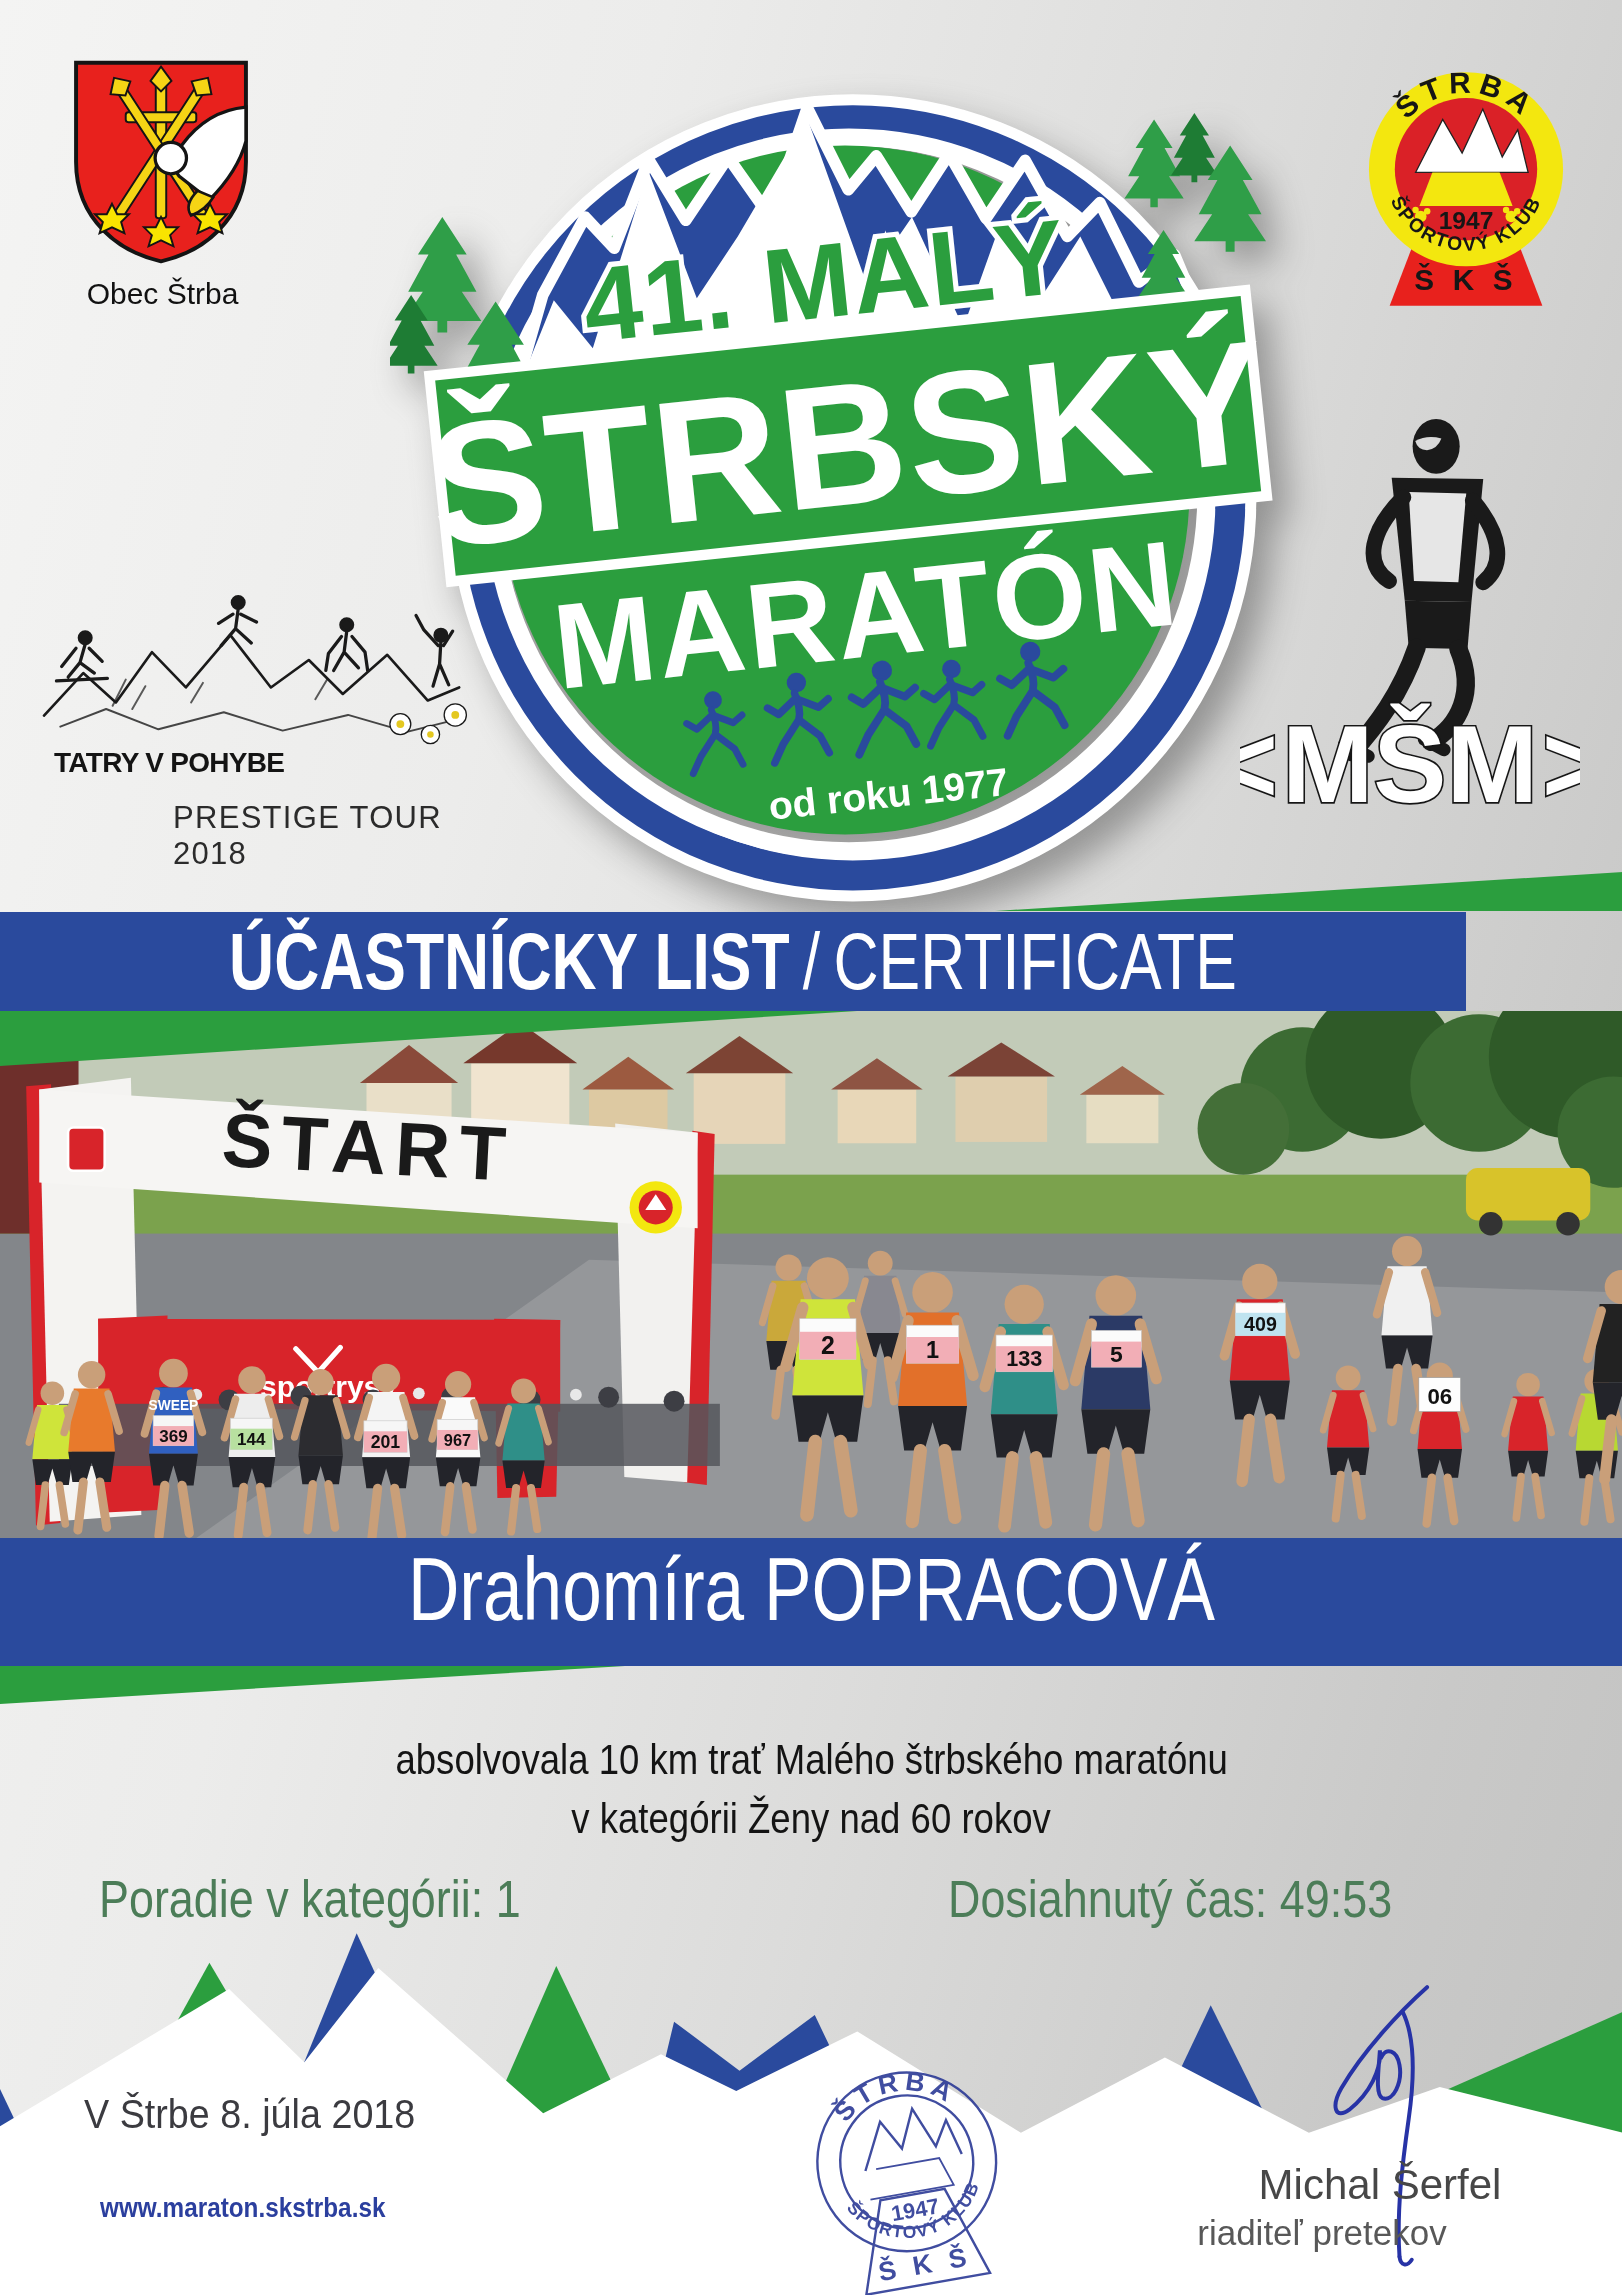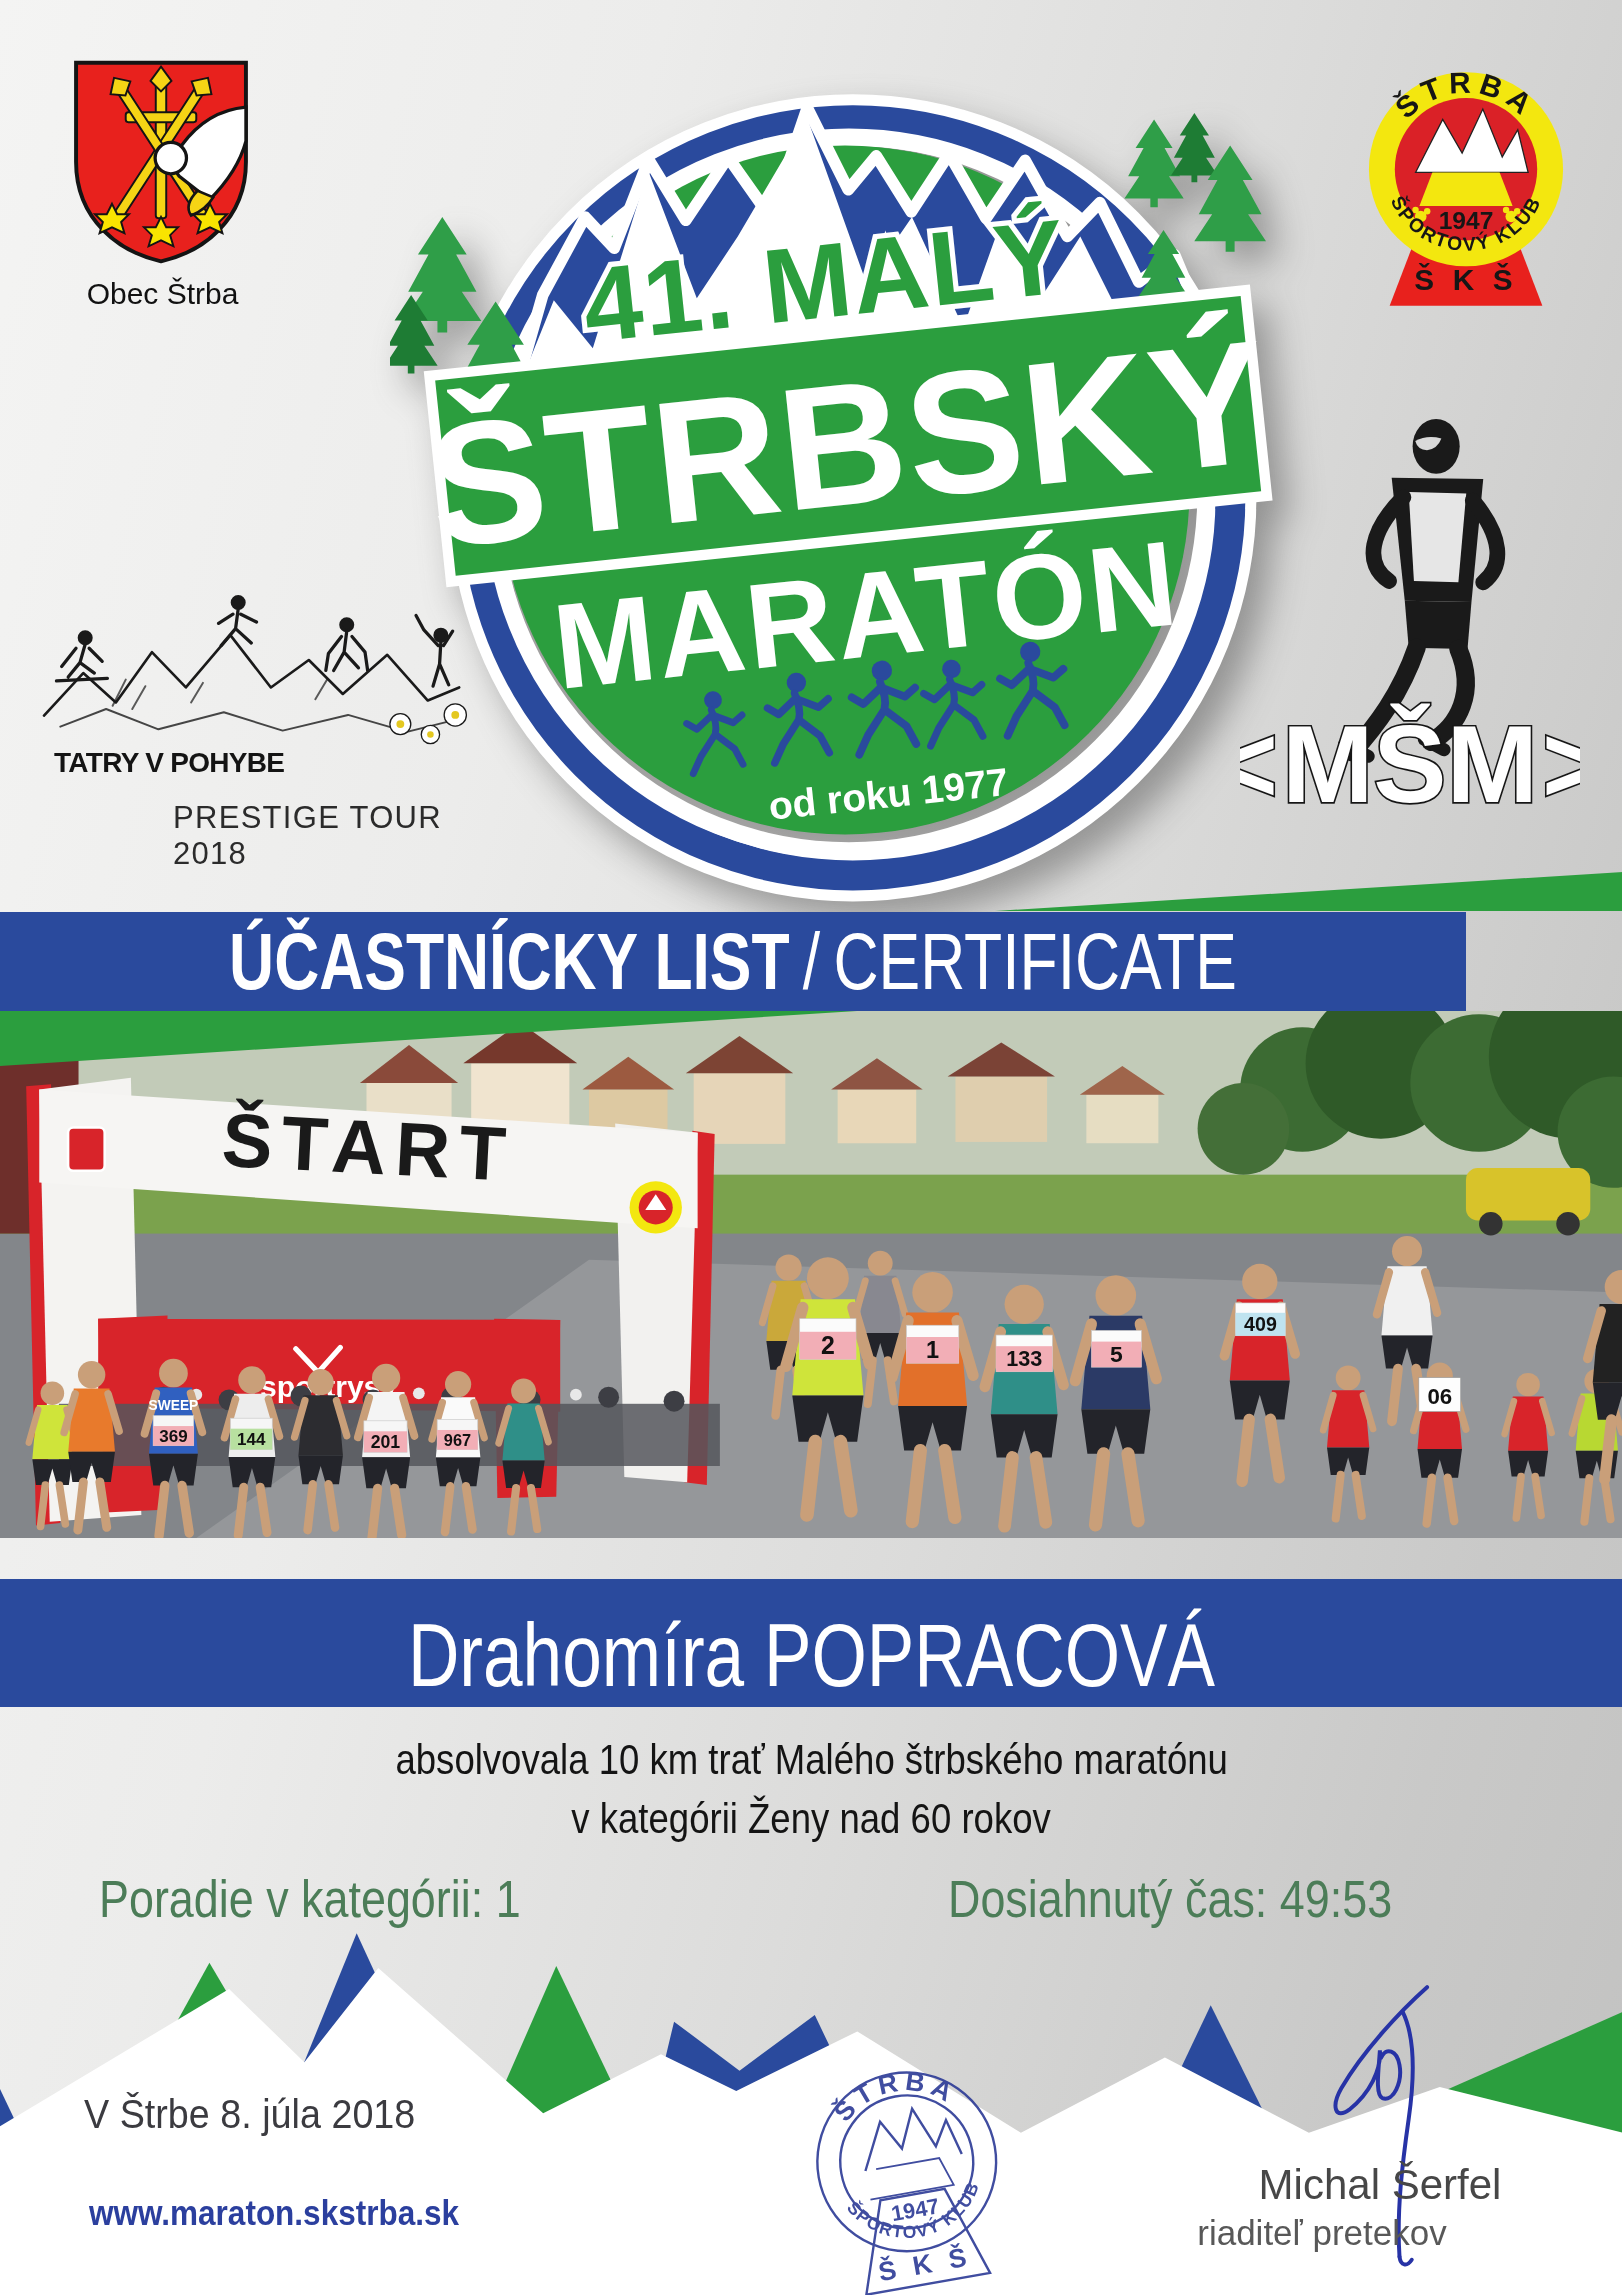--- a/index.html
+++ b/index.html
@@ -23,35 +23,35 @@
   
   .wedge{background:#2b9e3e;}
   .wedge-top-title{left:0;top:872px;width:1623px;height:39px;clip-path:polygon(995px 39px,1623px 0,1623px 39px);}
   .band-title{left:0;top:912px;width:1466px;height:99px;background:#2a4a9d;display:flex;align-items:center;justify-content:center;}
   .band-title .txt{font-size:80px;color:#fff;white-space:nowrap;}
   .band-title .bold{font-weight:700;}
   .band-title .sep{font-weight:400;margin:0 17px;}
   .band-title .reg{font-weight:400;}
   .wedge-below-title{left:0;top:1011px;width:1623px;height:55px;clip-path:polygon(0 0,857px 0,0 55px);z-index:3;}
   .photo{left:0;top:1011px;width:1623px;height:527px;z-index:2;}
-  .band-name{left:0;top:1538px;width:1623px;height:128px;background:#2a4a9d;display:flex;align-items:flex-end;justify-content:center;z-index:4;margin-top:41px;}
+  .band-name{left:0;top:1538px;width:1623px;height:128px;background:#2a4a9d;display:flex;align-items:flex-start;justify-content:center;z-index:4;}
   .band-name .txt{font-size:89px;font-weight:400;color:#fff;white-space:nowrap;}
   .wedge-below-name{left:0;top:1666px;width:1623px;height:38px;clip-path:polygon(0 0,625px 0,0 38px);}
 
   
   .result-line{left:0;width:1623px;text-align:center;color:#141414;font-size:43px;}
   .rl1{top:1735px;} .rl2{top:1794px;}
   .res-row{color:#4c7d58;font-size:51px;white-space:nowrap;}
   .res-left{left:99px;top:1870px;}
   .res-right{left:948px;top:1870px;}
 
   
   .zigzag{left:0;top:1917px;width:1623px;height:378px;z-index:1;}
   .f-date{left:84px;top:2091px;font-size:41px;color:#3b3b40;z-index:6;}
-  .f-web{left:89px;top:2193px;font-size:35px;font-weight:700;color:#2b3f9e;z-index:6;}
+  .f-web{left:100px;top:2193px;font-size:27px;font-weight:700;color:#2b3f9e;z-index:6;}
   .stamp{left:804px;top:2044px;width:208px;height:250px;z-index:6;transform:rotate(-10deg);opacity:.9;}
   .signature{left:1277px;top:1974px;width:196px;height:302px;z-index:6;}
   .f-sign-name{left:1197px;top:2161px;width:366px;text-align:center;font-size:42px;color:#474747;z-index:6;}
   .f-sign-role{left:1139px;top:2213px;width:366px;text-align:center;font-size:35px;color:#585858;z-index:6;}
 
   svg text{font-family:"Liberation Sans",sans-serif;}
 </style>
 </head>
 <body>
 

